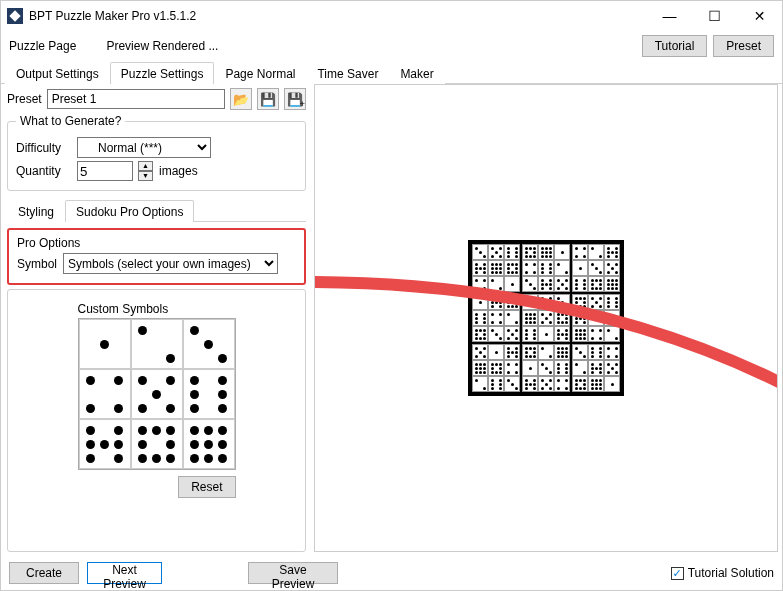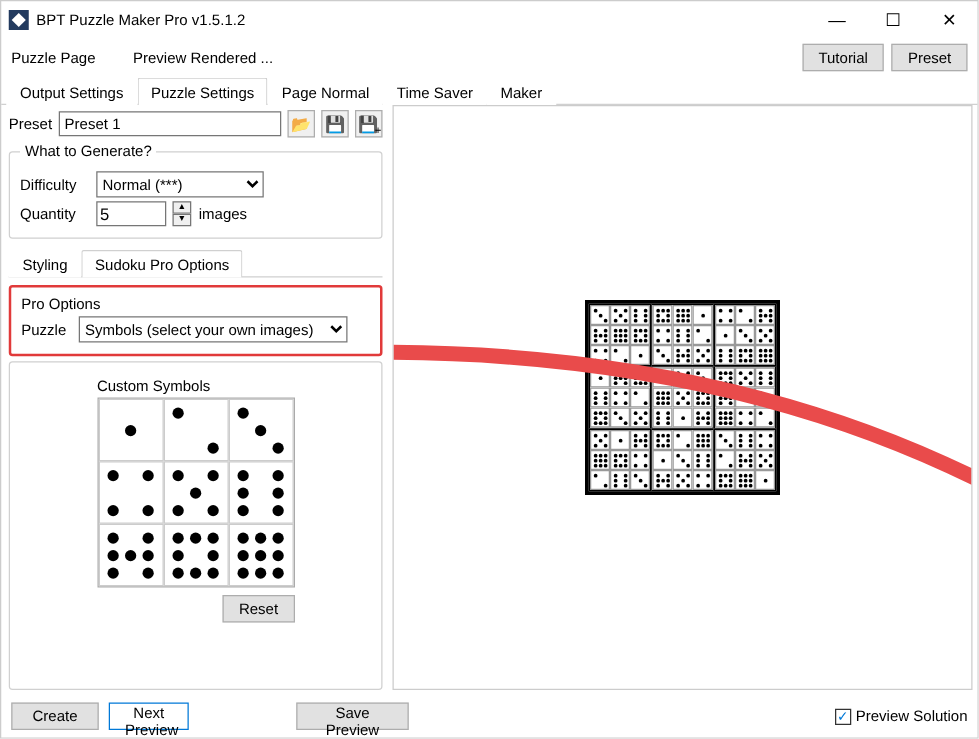--- a/index.html
+++ b/index.html
@@ -23,21 +23,21 @@
   .tab.active { border-color:#d0d0d0; border-top-left-radius:2px; border-top-right-radius:2px; background:#fff; z-index:2;}
   .body { display:flex; flex:1; overflow:hidden;}
   .leftpanel { width:311px; display:flex; flex-direction:column; padding:4px 6px; gap:4px;}
   .presetrow { display:flex; align-items:center; gap:5px;}
   .presetrow input[type=text] { flex:1; height:20px; border:1px solid #767676; padding:0 4px; font-size:12px;}
   .iconbtn { width:22px; height:22px; border:1px solid #adadad; background:#f0f0f0; display:flex; align-items:center; justify-content:center; font-size:13px;}
   fieldset { border:1px solid #d0d0d0; border-radius:3px; margin:0; padding:6px 8px;}
   legend { font-size:12px; padding:0 4px;}
   .row { display:flex; align-items:center; gap:6px; margin:3px 0;}
   .row .rlbl { width:55px; }
-  .diff-select { width:134px; }
+  .diff-select { width:134px;padding-left:16px; }
   .qty { width:56px; height:20px; border:1px solid #767676; }
   .spin { display:inline-flex; flex-direction:column; margin-left:-1px;}
   .spin div { width:15px; height:10px; border:1px solid #767676; background:#f0f0f0; font-size:7px; text-align:center; line-height:8px;}
   .subtabs { display:flex; border-bottom:1px solid #d0d0d0; margin-top:4px;}
   .subtabs .tab { font-size:12px; }
   .pro-opt { border:2px solid #e13a3a; border-radius:3px; padding:6px 8px; margin-top:2px;}
   .pro-opt .row .rlbl { width:40px; }
   .sym-select { width:215px; }
   .custom-area { border:1px solid #d0d0d0; border-radius:3px; padding:6px; flex:1; display:flex; flex-direction:column;}
   .symgrid-wrap { align-self:center; margin-top:6px; }
@@ -126,21 +126,21 @@
       </fieldset>
 
       <div class="subtabs" id="sub-tabs">
           <div class="tab">Styling</div>
           <div class="tab active">Sudoku Pro Options</div>
         </div>
 
       <div class="pro-opt">
         <div>Pro Options</div>
         <div class="row">
-          <span class="rlbl">Puzzle</span>
+          <span class="rlbl">Symbol</span>
           <select class="sym-select"><option>Symbols       (select your own images)</option></select>
         </div>
       </div>
 
       <div class="custom-area">
         <div class="symgrid-wrap">
           <div style="text-align:left; margin-bottom:2px;">Custom Symbols</div>
           <div class="symgrid" id="symgrid">
               <div class="srow">
                 <div class="symcell">
@@ -1415,22 +1415,22 @@
               </marker>
             </defs>
           <path d="M 700 200 Q 420 60 15 110" stroke="#e94b4b" stroke-width="12" fill="none" marker-end="url(#ah)"></path>
         </svg>
       </div>
     </div>
   </div>
 
   <div class="bottombar">
     <button style="width:70px;">Create</button>
-    <button class="primary" style="width:64px;">Next Preview</button>
+    <button class="primary" style="width:75px;">Next Preview</button>
     <span style="width:70px"></span>
     <button style="width:90px;">Save Preview</button>
     <span class="spacer"></span>
     <label class="chk">
       <span class="box">✓</span>
-      <span>Preview Solution</span>
+      <span>Tutorial Solution</span>
     </label>
   </div>
 </div>
 
 </body></html>

